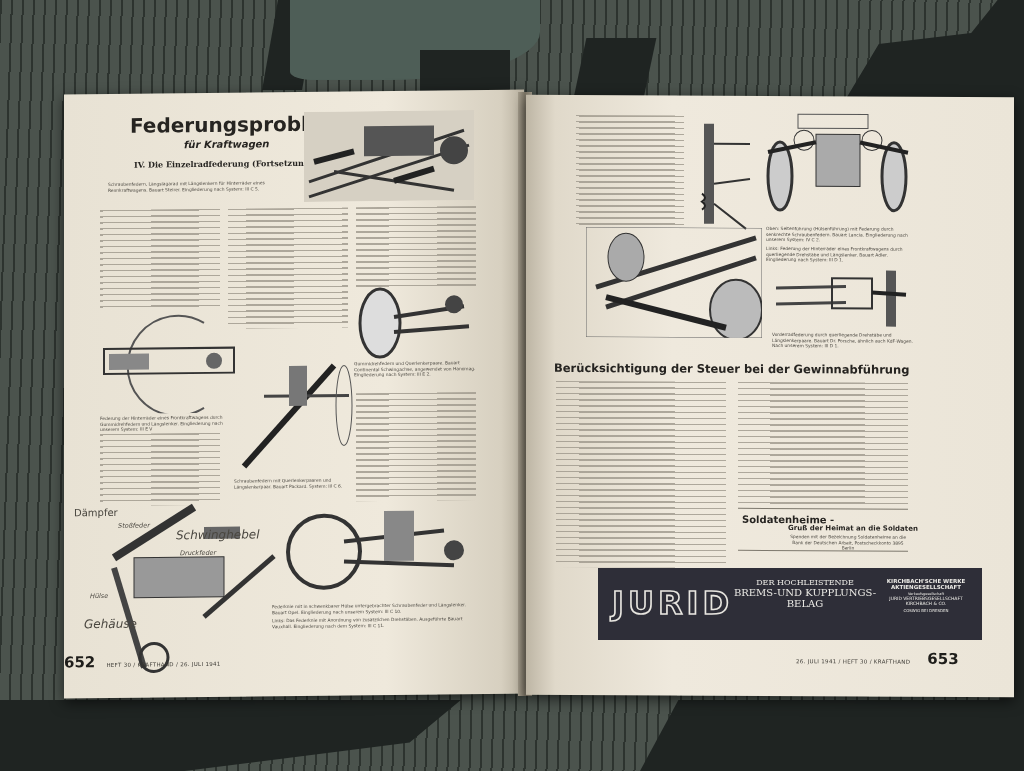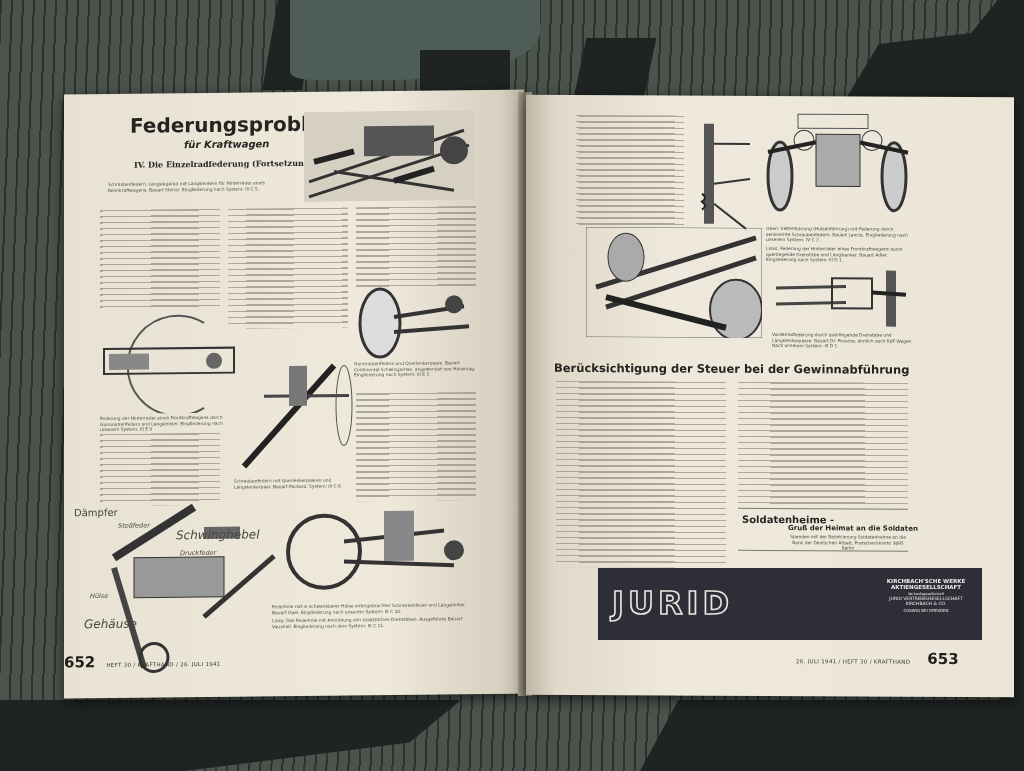--- a/index.html
+++ b/index.html
@@ -170,20 +170,25 @@
   <div class="rule" style="left:212px;top:454px;width:170px;"></div>
 
   <div class="foot" style="left:270px;top:552px;">
     <span class="fs">26. JULI 1941 / HEFT 30 / KRAFTHAND</span>
     <span class="pn" style="margin-left:12px;">653</span>
   </div>
 </div>
 
 <div class="ad">
   <div class="jurid">JURID</div>
+  <div class="adm">
+    <div style="font-size:8px;">DER HOCHLEISTENDE</div>
+    <div style="font-size:10px;">BREMS-UND KUPPLUNGS-</div>
+    <div style="font-size:10px;">BELAG</div>
+  </div>
   <div class="adr">
     <div style="font-size:5.5px;font-weight:bold;">KIRCHBACH'SCHE WERKE</div>
     <div style="font-size:5.5px;font-weight:bold;">AKTIENGESELLSCHAFT</div>
     <div style="font-size:3.5px;margin-top:2px;">Verkaufsgesellschaft</div>
     <div style="font-size:4.5px;">JURID VERTRIEBSGESELLSCHAFT</div>
     <div style="font-size:4.5px;">KIRCHBACH &amp; CO.</div>
     <div style="font-size:4px;margin-top:2px;">COSWIG BEI DRESDEN</div>
   </div>
 </div>
 

